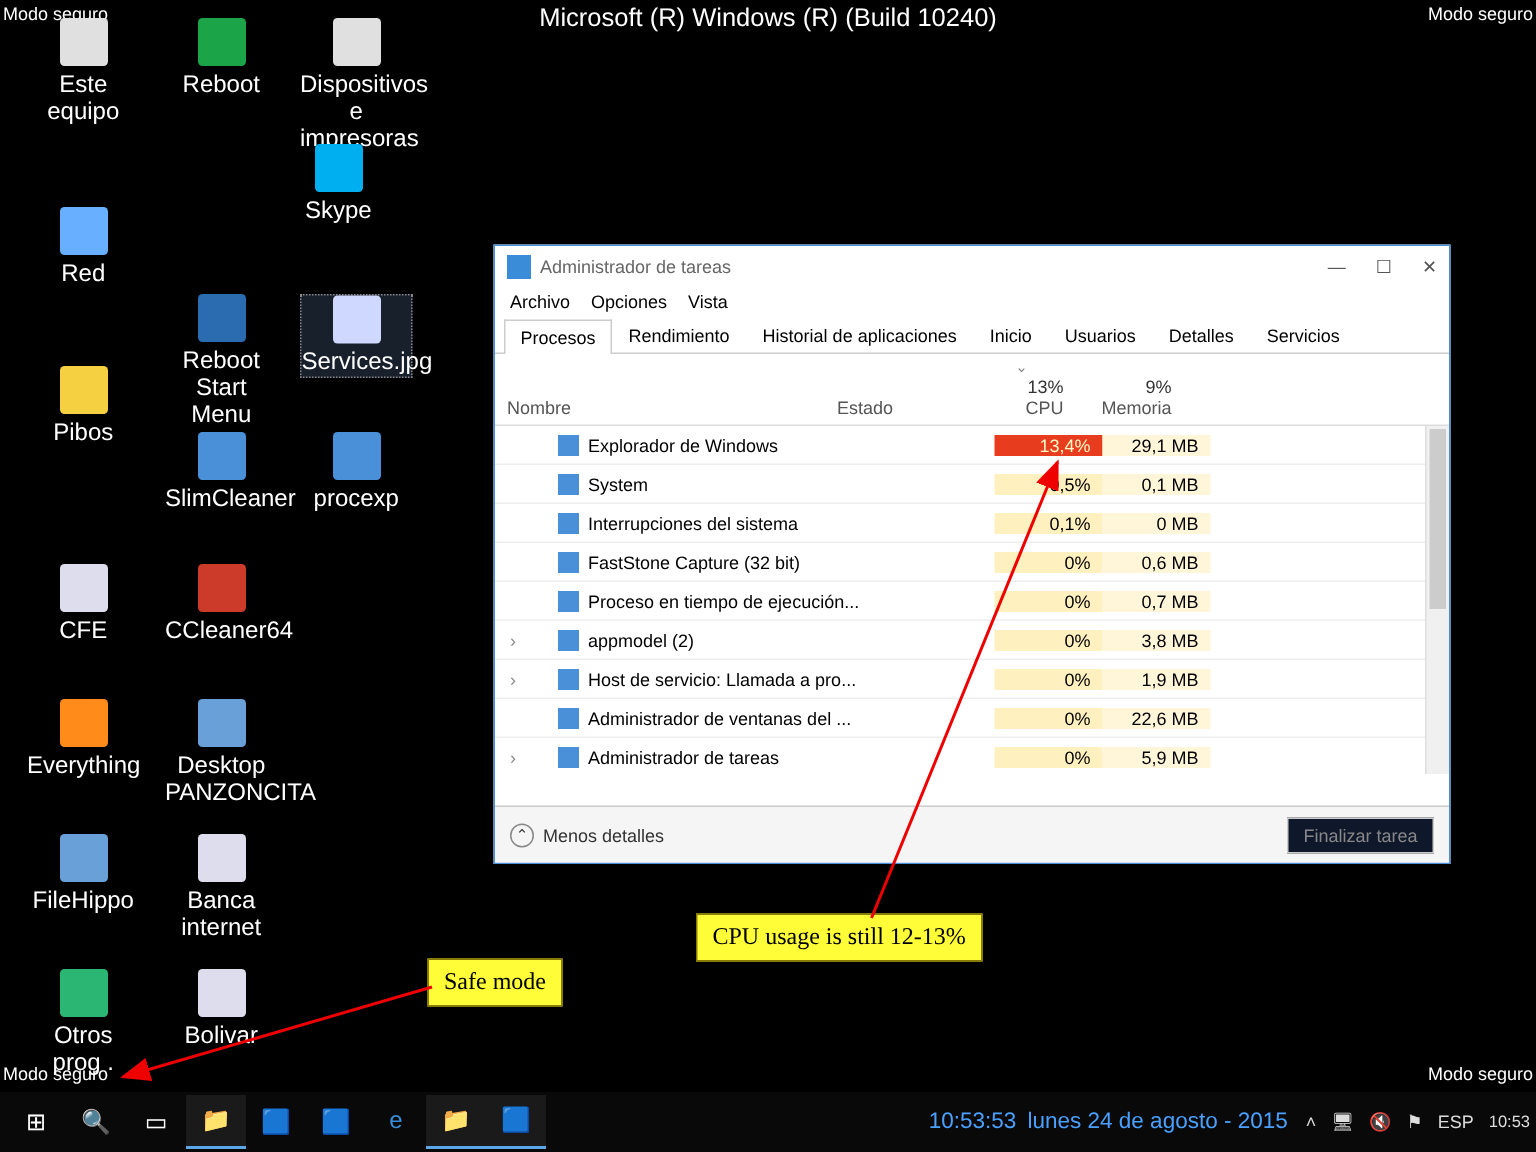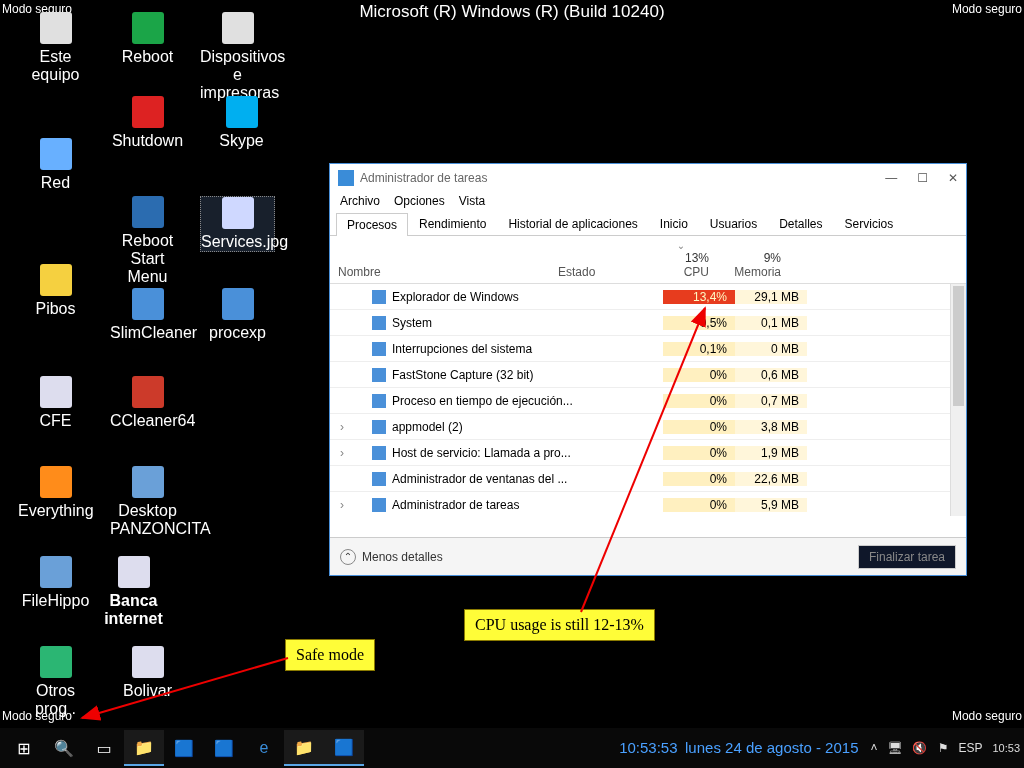--- a/index.html
+++ b/index.html
@@ -67,37 +67,33 @@
       <div>Reboot</div>
     </div>
     <div class="icon" style="left: 200px; top: 12px;">
       <div class="glyph" style="background:#e0e0e0;border-radius:3px"></div>
       <div>Dispositivos e impresoras</div>
     </div>
     <div class="icon" style="left: 18px; top: 138px;">
       <div class="glyph" style="background:#68b0ff;border-radius:3px"></div>
       <div>Red</div>
     </div>
-    <div class="icon" style="left: 110px; top: 96px;">
-      <div class="glyph" style="background:#d22;border-radius:3px"></div>
-      <div>Shutdown</div>
-    </div>
-    <div class="icon" style="left: 204px; top: 96px; text-align: center;">
+    <div class="icon" style="left: 188px; top: 96px; text-align: center;">
       <div class="glyph" style="background:#00aff0;border-radius:3px"></div>
       <div>Skype</div>
     </div>
     <div class="icon" style="left: 110px; top: 196px;">
       <div class="glyph" style="background:#2b6cb0;border-radius:3px"></div>
       <div>Reboot Start Menu</div>
     </div>
     <div class="icon selected" style="left: 200px; top: 196px;">
       <div class="glyph" style="background:#cfd8ff;border-radius:3px"></div>
       <div>Services.jpg</div>
     </div>
-    <div class="icon" style="left: 18px; top: 264px;">
+    <div class="icon" style="left: 18px; top: 244px;">
       <div class="glyph" style="background:#f5d040;border-radius:3px"></div>
       <div>Pibos</div>
     </div>
     <div class="icon" style="left: 110px; top: 288px;">
       <div class="glyph" style="background:#4a90d9;border-radius:3px"></div>
       <div>SlimCleaner</div>
     </div>
     <div class="icon" style="left: 200px; top: 288px;">
       <div class="glyph" style="background:#4a90d9;border-radius:3px"></div>
       <div>procexp</div>
@@ -115,21 +111,21 @@
       <div>Everything</div>
     </div>
     <div class="icon" style="left: 110px; top: 466px;">
       <div class="glyph" style="background:#6aa0d8;border-radius:3px"></div>
       <div>Desktop PANZONCITA</div>
     </div>
     <div class="icon" style="left: 18px; top: 556px;">
       <div class="glyph" style="background:#6aa0d8;border-radius:3px"></div>
       <div>FileHippo</div>
     </div>
-    <div class="icon" style="left: 96px; top: 556px; font-weight: bold;">
+    <div class="icon" style="left: 110px; top: 556px;">
       <div class="glyph" style="background:#dde;border-radius:3px"></div>
       <div>Banca internet</div>
     </div>
     <div class="icon" style="left: 18px; top: 646px;">
       <div class="glyph" style="background:#2bb673;border-radius:3px"></div>
       <div>Otros prog .</div>
     </div>
     <div class="icon" style="left: 110px; top: 646px;">
       <div class="glyph" style="background:#dde;border-radius:3px"></div>
       <div>Bolivar</div>

